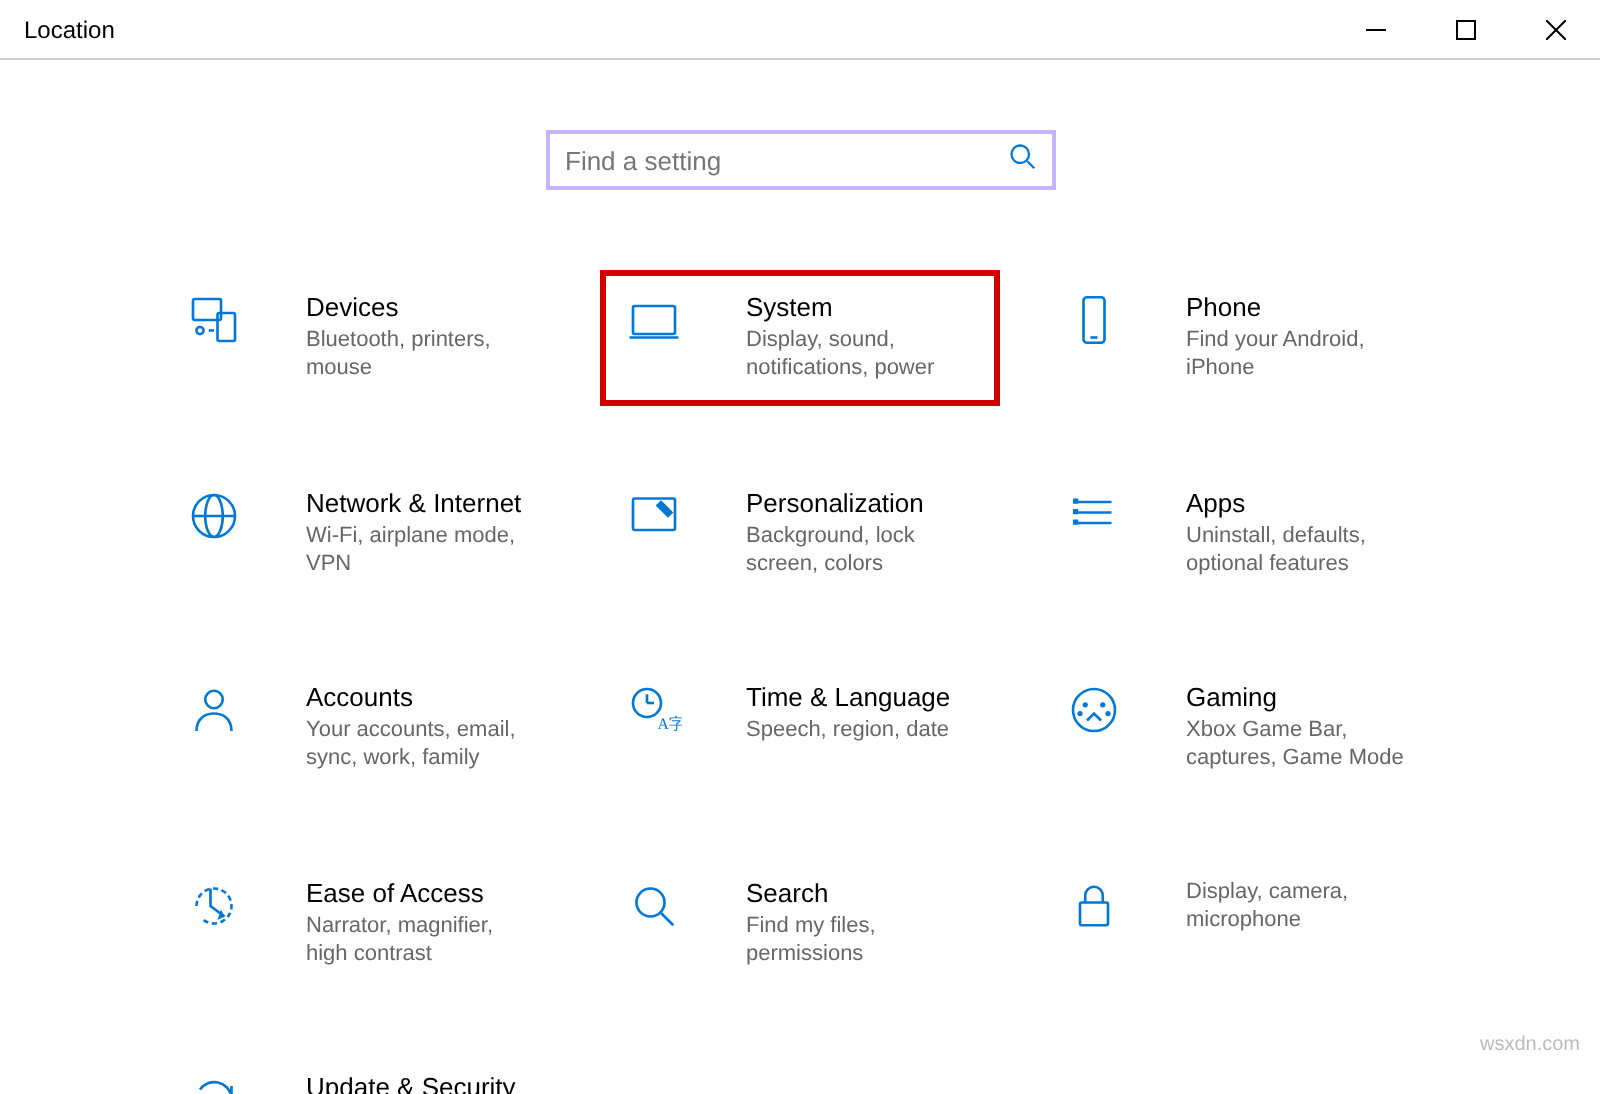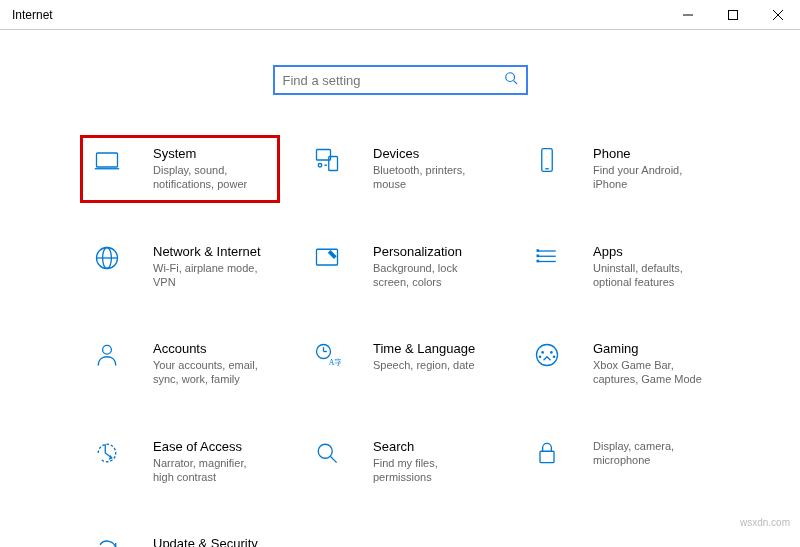--- a/index.html
+++ b/index.html
@@ -43,21 +43,21 @@
       padding: 35px 85px 0 85px;
     }
     .search-wrap {
       display: flex;
       justify-content: center;
       margin-bottom: 45px;
     }
     .search-box {
       width: 255px;
       height: 30px;
-      border: 2px solid #3b82f6;
+      border: 2px solid #c4b5fd;
       display: flex;
       align-items: center;
       padding: 0 8px;
       position: relative;
     }
     .search-box input {
       border: none;
       outline: none;
       font-size: 13px;
       flex: 1;
@@ -113,21 +113,21 @@
       bottom: 19px;
       right: 10px;
       font-size: 10px;
       color: #bbb;
     }
   </style>
 </head>
 <body>
 
 <div class="titlebar">
-  <span class="title">Internet</span>
+  <span class="title">Location</span>
   <div class="window-controls">
     <div class="win-btn">
       <svg width="10" height="10" viewBox="0 0 10 10">
           <line x1="0" y1="5" x2="10" y2="5" stroke="#000" stroke-width="1"></line>
         </svg>
     </div>
     <div class="win-btn">
       <svg width="10" height="10" viewBox="0 0 10 10">
           <rect x="0.5" y="0.5" width="9" height="9" fill="none" stroke="#000" stroke-width="1"></rect>
         </svg>
@@ -149,44 +149,44 @@
       <span class="search-icon">
         <svg width="14" height="14" viewBox="0 0 16 16" fill="none">
             <circle cx="7" cy="7" r="5" stroke="#0078d4" stroke-width="1.3"></circle>
             <line x1="11" y1="11" x2="15" y2="15" stroke="#0078d4" stroke-width="1.3"></line>
           </svg>
       </span>
     </div>
   </div>
 
   <div class="grid" id="grid">
-      <div class="tile highlighted">
-        <div class="tile-icon">
-          <svg width="28" height="28" viewBox="0 0 32 32" fill="none" stroke="#0078d4" stroke-width="1.5">
-            <rect x="4" y="8" width="24" height="16" rx="1"></rect>
-            <line x1="2" y1="26" x2="30" y2="26"></line>
-          </svg>
-        </div>
-        <div class="tile-text">
-          <div class="tile-title">System</div>
-          <div class="tile-desc">Display, sound, notifications, power</div>
-        </div>
-      </div>
       <div class="tile">
         <div class="tile-icon">
           <svg width="28" height="28" viewBox="0 0 32 32" fill="none" stroke="#0078d4" stroke-width="1.5">
             <rect x="4" y="4" width="16" height="12" rx="1"></rect>
             <rect x="18" y="12" width="10" height="16" rx="1"></rect>
             <circle cx="8" cy="22" r="2"></circle>
             <line x1="13" y1="22" x2="16" y2="22"></line>
           </svg>
         </div>
         <div class="tile-text">
           <div class="tile-title">Devices</div>
           <div class="tile-desc">Bluetooth, printers, mouse</div>
+        </div>
+      </div>
+      <div class="tile highlighted">
+        <div class="tile-icon">
+          <svg width="28" height="28" viewBox="0 0 32 32" fill="none" stroke="#0078d4" stroke-width="1.5">
+            <rect x="4" y="8" width="24" height="16" rx="1"></rect>
+            <line x1="2" y1="26" x2="30" y2="26"></line>
+          </svg>
+        </div>
+        <div class="tile-text">
+          <div class="tile-title">System</div>
+          <div class="tile-desc">Display, sound, notifications, power</div>
         </div>
       </div>
       <div class="tile">
         <div class="tile-icon">
           <svg width="28" height="28" viewBox="0 0 32 32" fill="none" stroke="#0078d4" stroke-width="1.5">
             <rect x="10" y="3" width="12" height="26" rx="2"></rect>
             <line x1="14" y1="26" x2="18" y2="26"></line>
           </svg>
         </div>
         <div class="tile-text">

